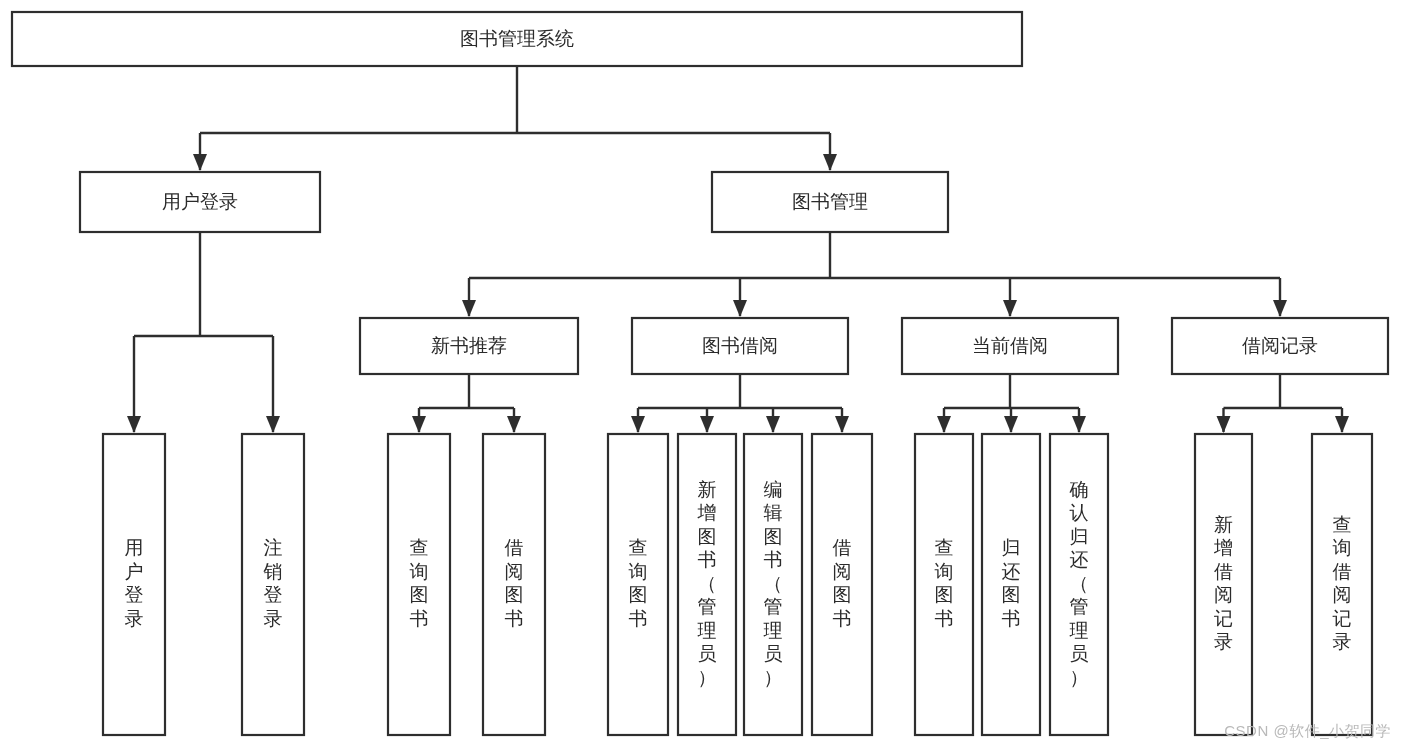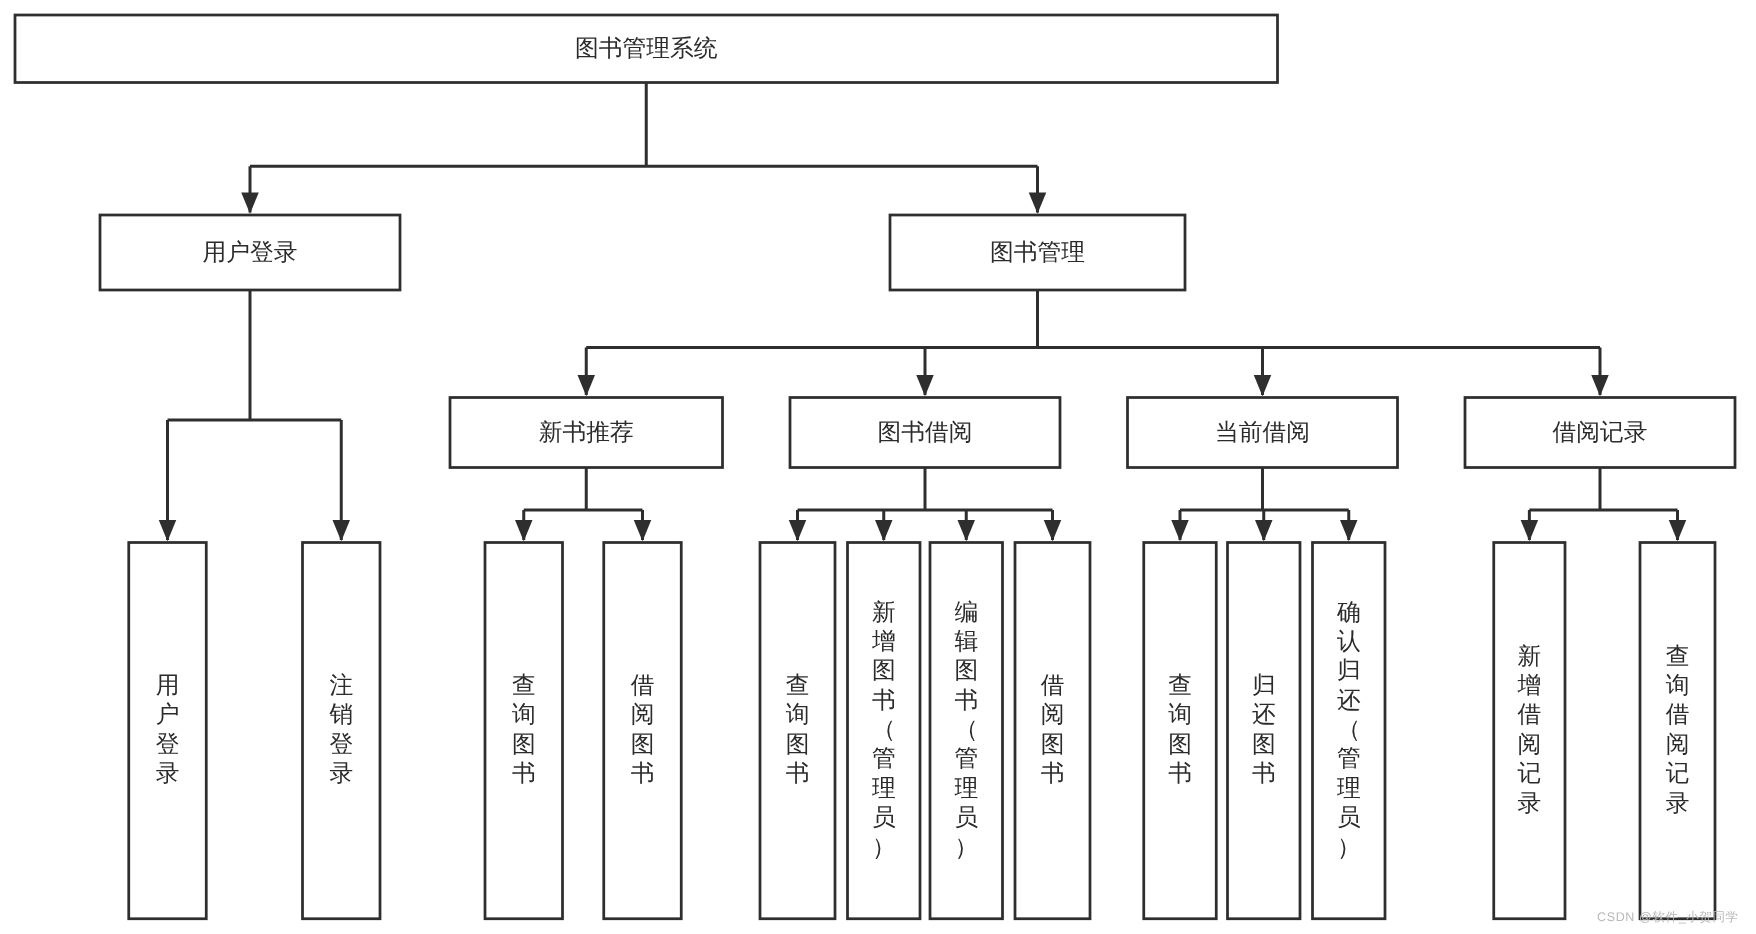--- a/index.html
+++ b/index.html
@@ -22,21 +22,21 @@
   .node-label-vertical{
     fill:#2b2b2b;
     font-family:"Liberation Sans","DejaVu Sans",sans-serif;
     font-size:19px;
     text-anchor:middle;
   }
   .watermark{
     position:absolute;
     right:14px;bottom:6px;
     color:#b9b9b9;
-    font-size:10px;
+    font-size:15px;
     font-family:"Liberation Sans","DejaVu Sans",sans-serif;
     letter-spacing:.5px;
     white-space:nowrap;
     user-select:none;
   }
 </style>
 </head>
 <body>
 
 <div id="diagram-root">

